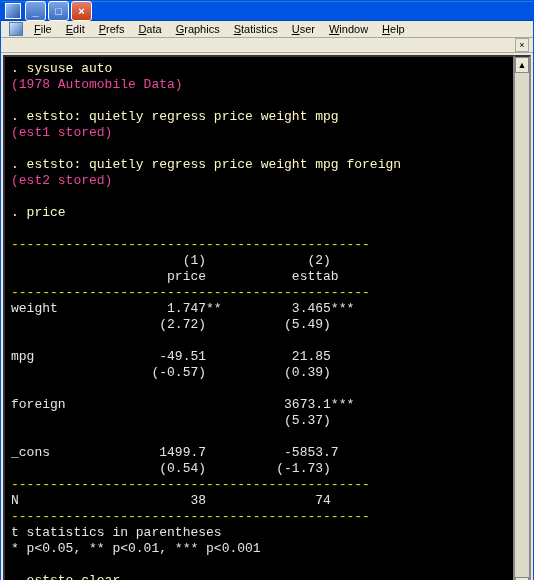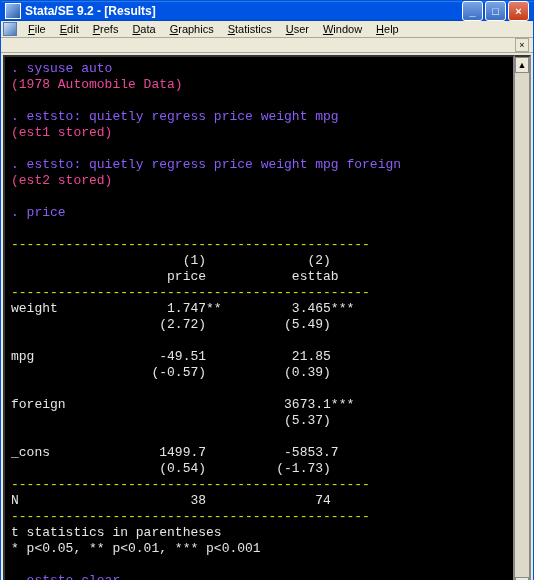--- a/index.html
+++ b/index.html
@@ -48,21 +48,21 @@
     display:flex; align-items:center; justify-content:center;
     font-family: Arial; font-size: 11px; font-weight:bold;
     cursor: pointer;
   }
   .win-btn.close { background: linear-gradient(to bottom,#e57f6a,#c73c15); }
   .menubar {
     height: 20px;
     background: #ece9d8;
     display: flex;
     align-items: center;
-    padding: 0 0;
+    padding: 0 6px;
     border-bottom: 1px solid #aca899;
   }
   .menubar .mdi-icon {
     width: 14px; height: 14px; margin: 0 4px 0 2px;
     background: linear-gradient(135deg,#cfe3ff,#4b79b8);
     border:1px solid #5a7aa8;
   }
   .menu-item {
     padding: 2px 7px;
     cursor: pointer;
@@ -102,33 +102,32 @@
     background:#ece9d8;
     border:2px inset #888;
     border-left:none;
     display:flex; flex-direction:column;
   }
   .sbtn {
     height:16px; background:#ece9d8; border:1px solid #888;
     display:flex;align-items:center;justify-content:center;font-size:9px;cursor:pointer;
   }
   .strack { flex:1; background:#ddd9c8; }
-  .cmd { color:#8b5cf6; }
+  .cmd { color:#fef9c3; }
   .msg { color:#ec4899; }
   .yel { color:#e8e800; }
   .gr  { color:#e5e5e5; }
 </style>
 </head>
 <body>
 
 <div class="window">
 
   <div class="titlebar">
     <div class="app-icon"></div>
-    <div class="title">Stata/SE 9.2 - [Results]</div>
     <div class="win-btns">
       <div class="win-btn">_</div>
       <div class="win-btn">□</div>
       <div class="win-btn close">×</div>
     </div>
   </div>
 
   <div class="menubar">
     <div class="mdi-icon"></div>
     <div class="menu-item"><span class="ul">F</span><span>ile</span></div>

